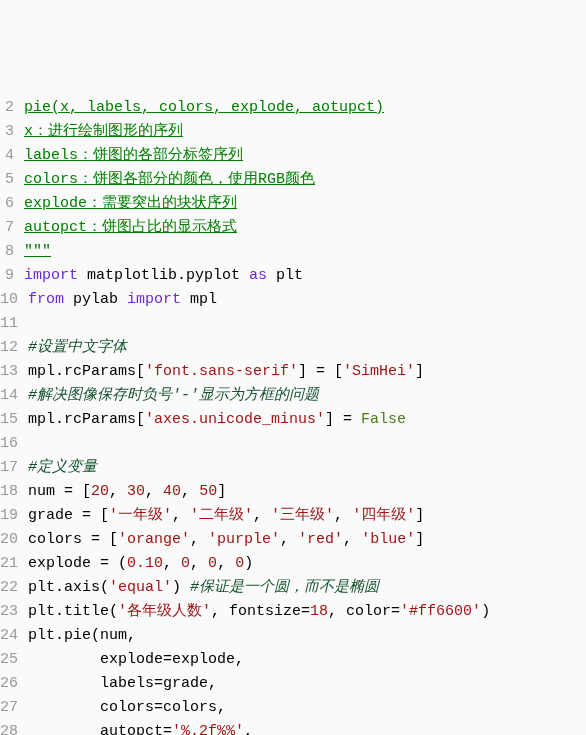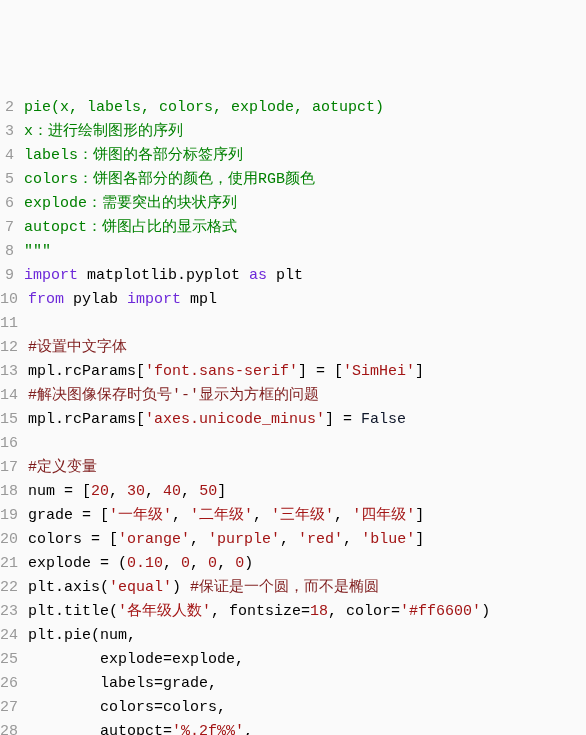--- a/index.html
+++ b/index.html
@@ -8,26 +8,26 @@
       font-size: 15px;
       background: #fafafa;
       width: 586px;
       line-height: 1.6;
       white-space: pre;
     }
     .code-container { display: flex; }
     .line { display: flex; }
     .ln { min-width: 24px; text-align: right; color: #999; padding-right: 10px; }
     .src { flex: 1; }
-    .c-green { color: #008000; }
+    .c-green { color: #008000; text-decoration: underline; }
     .c-kw { color: #6d28d9; }
     .c-str { color: #a31515; }
     .c-num { color: #a31515; }
-    .c-cmt { color: #7f1d1d; }
-    .c-false { color: #0f172a; }
+    .c-cmt { color: #14532d; font-style: italic; }
+    .c-false { color: #4d7c0f; }
   </style>
 </head>
 <body>
 
 
 
 <div class="code-container">
   <div id="lines"><div class="line"><span class="ln">2</span><span class="src"><span class="c-green">pie(x, labels, colors, explode, aotupct)</span></span></div><div class="line"><span class="ln">3</span><span class="src"><span class="c-green">x：进行绘制图形的序列</span></span></div><div class="line"><span class="ln">4</span><span class="src"><span class="c-green">labels：饼图的各部分标签序列</span></span></div><div class="line"><span class="ln">5</span><span class="src"><span class="c-green">colors：饼图各部分的颜色，使用RGB颜色</span></span></div><div class="line"><span class="ln">6</span><span class="src"><span class="c-green">explode：需要突出的块状序列</span></span></div><div class="line"><span class="ln">7</span><span class="src"><span class="c-green">autopct：饼图占比的显示格式</span></span></div><div class="line"><span class="ln">8</span><span class="src"><span class="c-green">"""</span></span></div><div class="line"><span class="ln">9</span><span class="src"><span class="c-kw">import</span><span> matplotlib.pyplot </span><span class="c-kw">as</span><span> plt</span></span></div><div class="line"><span class="ln">10</span><span class="src"><span class="c-kw">from</span><span> pylab </span><span class="c-kw">import</span><span> mpl</span></span></div><div class="line"><span class="ln">11</span><span class="src"><span></span></span></div><div class="line"><span class="ln">12</span><span class="src"><span class="c-cmt">#设置中文字体</span></span></div><div class="line"><span class="ln">13</span><span class="src"><span>mpl.rcParams[</span><span class="c-str">'font.sans-serif'</span><span>] = [</span><span class="c-str">'SimHei'</span><span>]</span></span></div><div class="line"><span class="ln">14</span><span class="src"><span class="c-cmt">#解决图像保存时负号'-'显示为方框的问题</span></span></div><div class="line"><span class="ln">15</span><span class="src"><span>mpl.rcParams[</span><span class="c-str">'axes.unicode_minus'</span><span>] = </span><span class="c-false">False</span></span></div><div class="line"><span class="ln">16</span><span class="src"><span></span></span></div><div class="line"><span class="ln">17</span><span class="src"><span class="c-cmt">#定义变量</span></span></div><div class="line"><span class="ln">18</span><span class="src"><span>num = [</span><span class="c-num">20</span><span>, </span><span class="c-num">30</span><span>, </span><span class="c-num">40</span><span>, </span><span class="c-num">50</span><span>]</span></span></div><div class="line"><span class="ln">19</span><span class="src"><span>grade = [</span><span class="c-str">'一年级'</span><span>, </span><span class="c-str">'二年级'</span><span>, </span><span class="c-str">'三年级'</span><span>, </span><span class="c-str">'四年级'</span><span>]</span></span></div><div class="line"><span class="ln">20</span><span class="src"><span>colors = [</span><span class="c-str">'orange'</span><span>, </span><span class="c-str">'purple'</span><span>, </span><span class="c-str">'red'</span><span>, </span><span class="c-str">'blue'</span><span>]</span></span></div><div class="line"><span class="ln">21</span><span class="src"><span>explode = (</span><span class="c-num">0.10</span><span>, </span><span class="c-num">0</span><span>, </span><span class="c-num">0</span><span>, </span><span class="c-num">0</span><span>)</span></span></div><div class="line"><span class="ln">22</span><span class="src"><span>plt.axis(</span><span class="c-str">'equal'</span><span>) </span><span class="c-cmt">#保证是一个圆，而不是椭圆</span></span></div><div class="line"><span class="ln">23</span><span class="src"><span>plt.title(</span><span class="c-str">'各年级人数'</span><span>, fontsize=</span><span class="c-num">18</span><span>, color=</span><span class="c-str">'#ff6600'</span><span>)</span></span></div><div class="line"><span class="ln">24</span><span class="src"><span>plt.pie(num,</span></span></div><div class="line"><span class="ln">25</span><span class="src"><span>        explode=explode,</span></span></div><div class="line"><span class="ln">26</span><span class="src"><span>        labels=grade,</span></span></div><div class="line"><span class="ln">27</span><span class="src"><span>        colors=colors,</span></span></div><div class="line"><span class="ln">28</span><span class="src"><span>        autopct=</span><span class="c-str">'%.2f%%'</span><span>,</span></span></div></div>
 </div>
 

